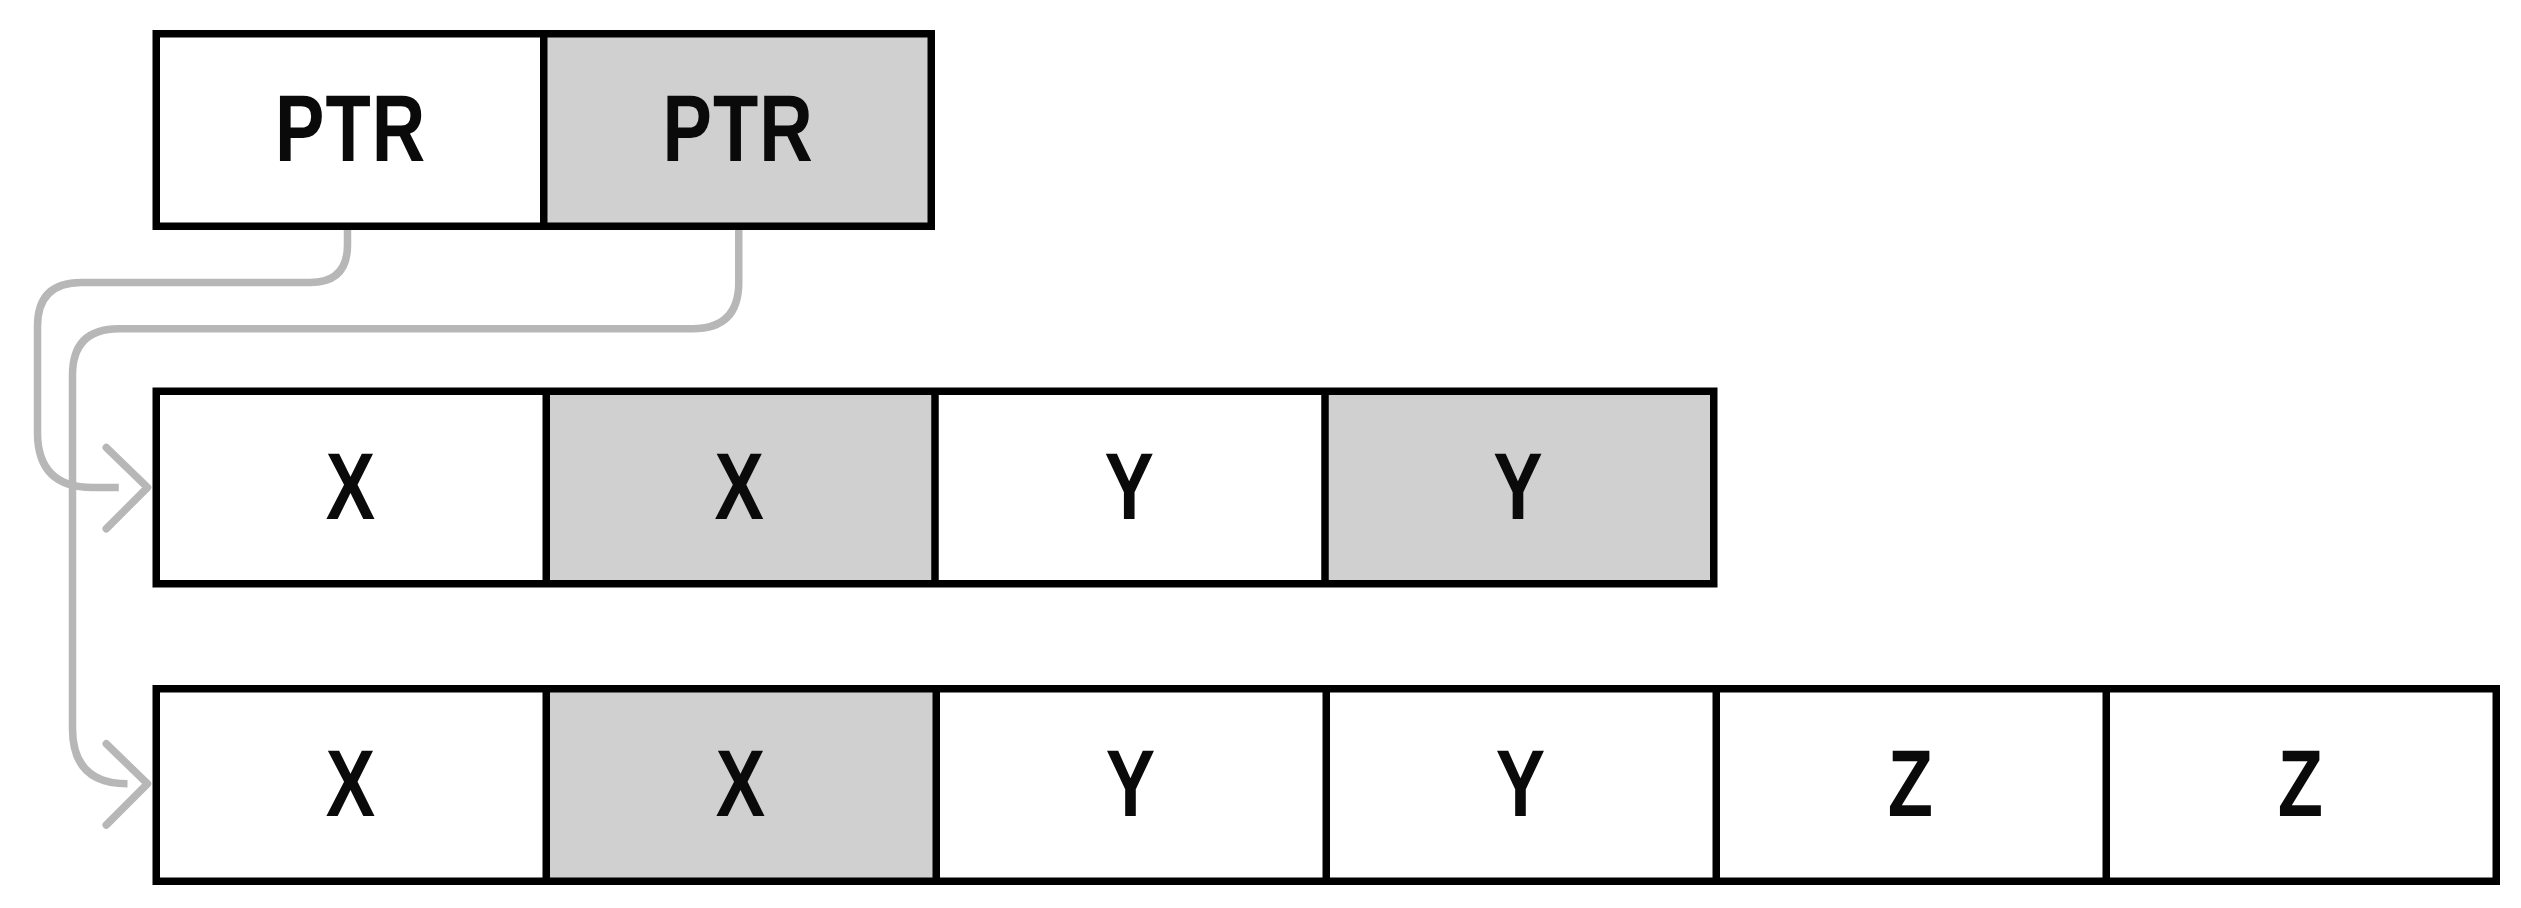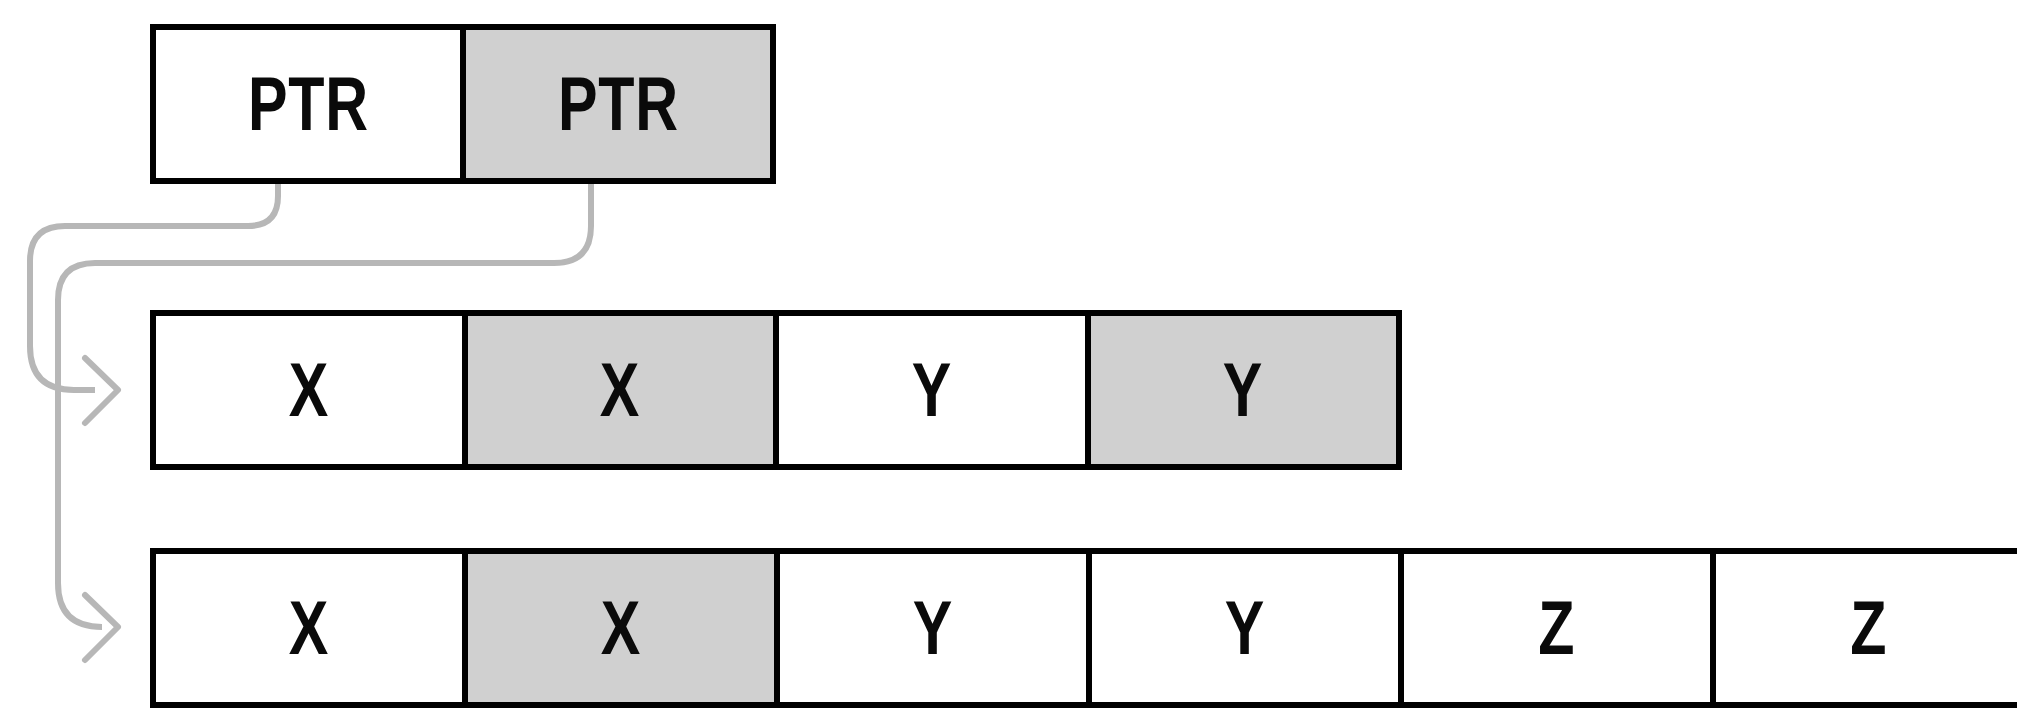--- a/index.html
+++ b/index.html
@@ -35,21 +35,20 @@
     stroke-linejoin: round;
   }
   .row {
     position: absolute;
     display: flex;
     box-sizing: border-box;
     background: var(--border, #000000);
     padding: 6px;
     gap: 6px;
     z-index: 2;
-    margin-left: 28px;
   }
   .cell {
     flex: 1 1 0;
     background: var(--cellfill, #ffffff);
     display: flex;
     align-items: center;
     justify-content: center;
     overflow: hidden;
   }
   .cell.shaded {

